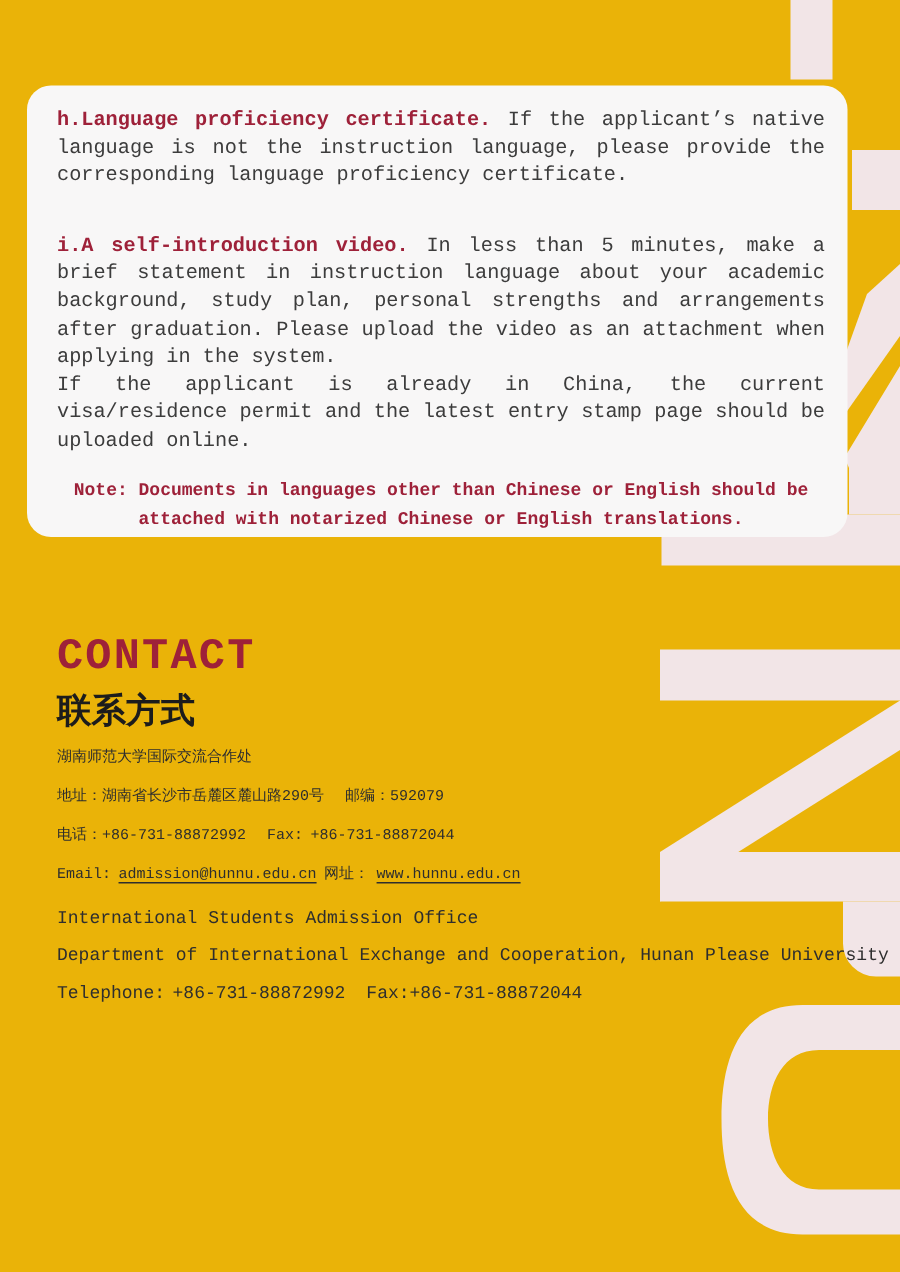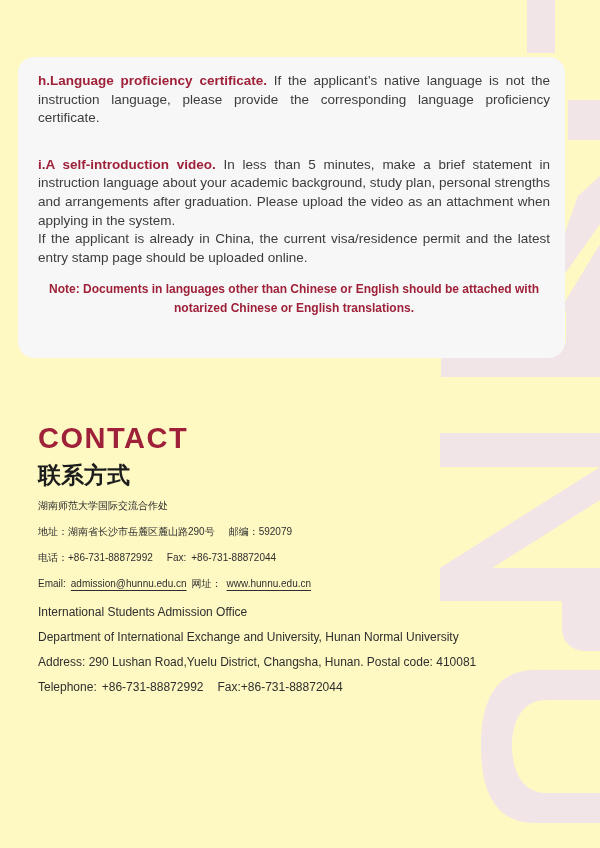--- a/index.html
+++ b/index.html
@@ -1,18 +1,18 @@
 <!DOCTYPE html>
 <html style="--accent-red: #9e2139; --text-dark: #3c3c3c; --card-bg: #f8f7f7; --wm-pink: #f2e5e7;"><head>
 <meta charset="utf-8">
 <style>
   html,body{margin:0;padding:0;background:#ffffff;}
   .page{
-    position:relative;width:600px;height:848px;background:#fef9c3;overflow:hidden;
-    font-family:Liberation Sans, sans-serif;
+    position:relative;width:600px;height:848px;background:#eab308;overflow:hidden;
+    font-family:Liberation Mono, monospace;
   }
   .watermark{position:absolute;left:0;top:0;z-index:0;}
   .wm{fill:var(--wm-pink,#f2e5e7);}
 
   .card{
     position:absolute;left:18px;top:57px;width:547px;height:301px;z-index:1;
     background:var(--card-bg,#f8f7f7);border-radius:16px;box-sizing:border-box;
     padding:15px 15px 0 20px;
   }
   .body-text{
@@ -74,19 +74,18 @@
 
     <div class="zh-block">
       <p>湖南师范大学国际交流合作处</p>
       <p><span>地址：</span><span>湖南省长沙市岳麓区麓山路290号</span><span class="gap">邮编：</span><span>592079</span></p>
       <p><span>电话：</span><span>+86-731-88872992</span><span class="gap">Fax:</span><span class="gap-sm">+86-731-88872044</span></p>
       <p><span>Email:</span><a href="#" class="doc-link gap-sm">admission@hunnu.edu.cn</a><span class="gap-sm">网址：</span><a href="#" class="doc-link gap-sm">www.hunnu.edu.cn</a></p>
     </div>
 
     <div class="en-block">
       <p>International Students Admission Office</p>
-      <p>Department of International Exchange and University, Hunan Normal University</p>
-      <p>Address: 290 Lushan Road,Yuelu District, Changsha, Hunan. Postal code: 410081</p>
+      <p>Department of International Exchange and Cooperation, Hunan Please University</p>
       <p><span>Telephone:</span><span class="gap-sm">+86-731-88872992</span><span class="gap">Fax:</span><span>+86-731-88872044</span></p>
     </div>
   </section>
 
 </div>
 
 </body></html>

